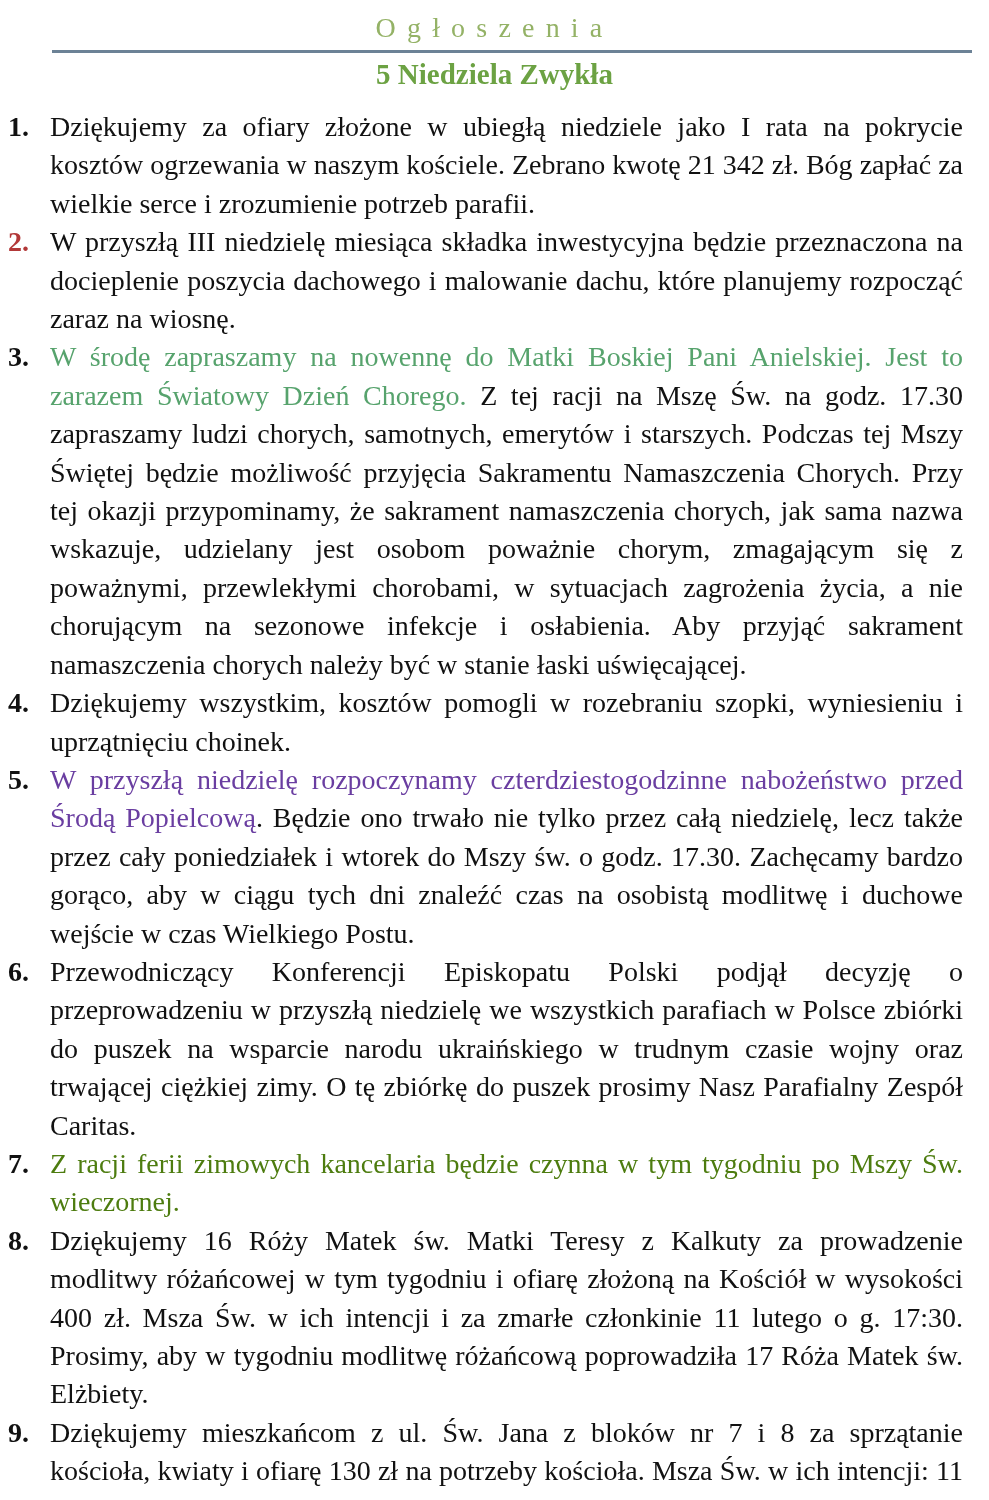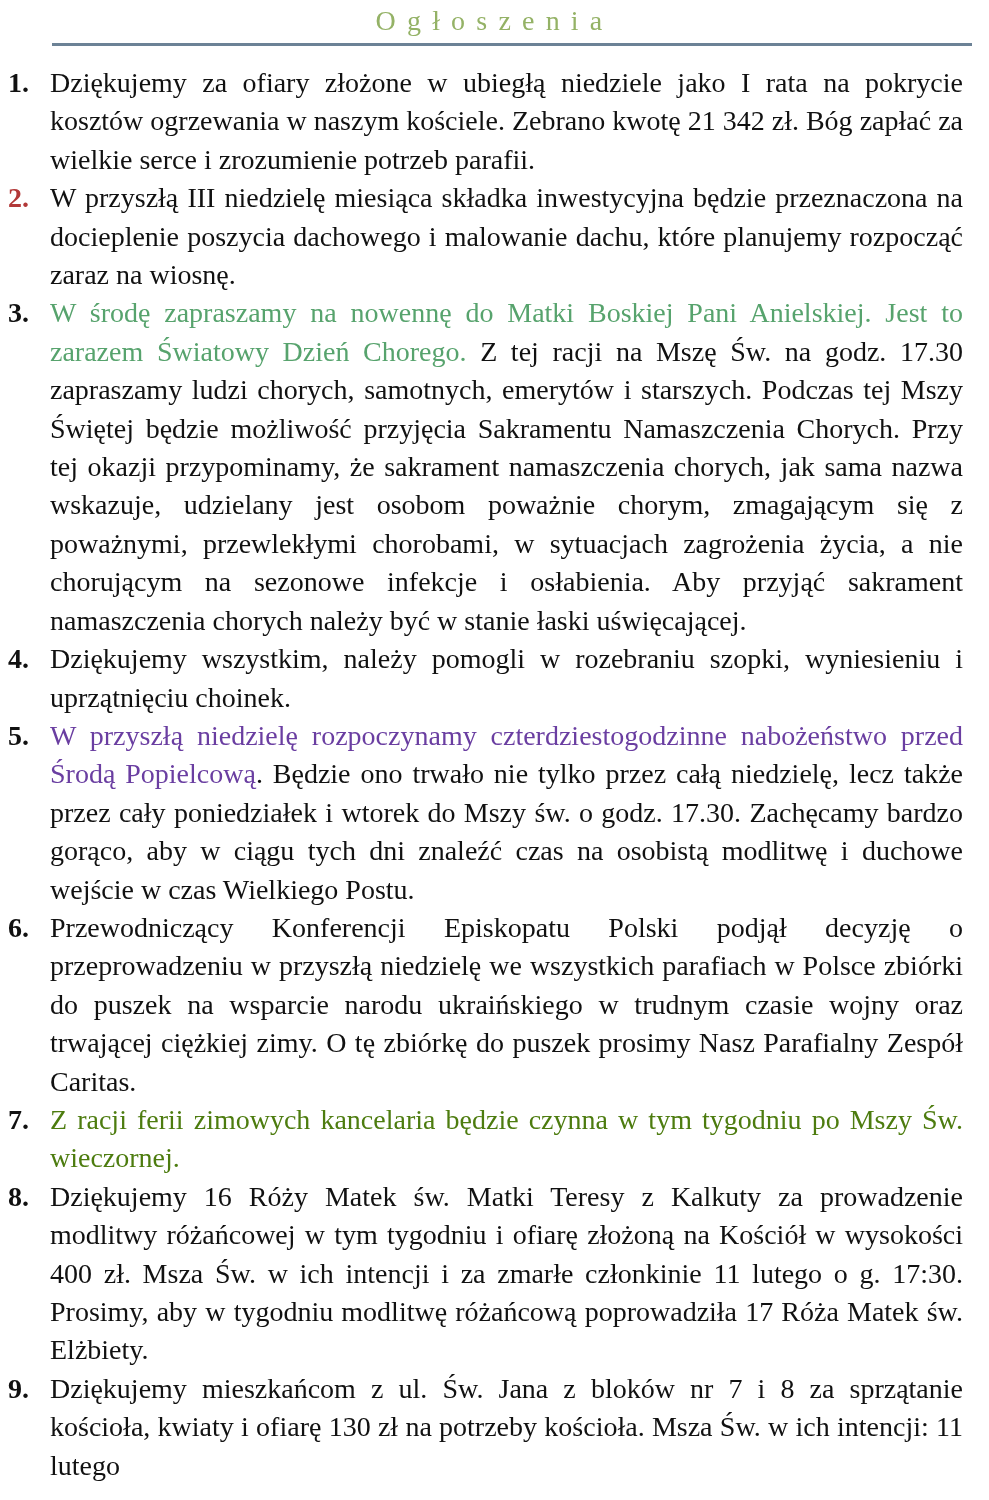--- a/index.html
+++ b/index.html
@@ -9,21 +9,21 @@
   }
   body {
     width: 989px;
     height: 1500px;
     overflow: hidden;
     font-family: "Liberation Serif", "DejaVu Serif", serif;
     color: #111111;
   }
   .doc { width: 100%; }
   .title {
-    margin-top: 5px;
+    margin-top: 12px;
     text-align: center;
     font-size: 28px;
     letter-spacing: 0.40em;
     color: #94B266;
     font-weight: 400;
   }
   .rule {
     border: none;
     border-top: 3px solid #6C8296;
     margin: 6px 17px 5px 52px;
@@ -55,25 +55,26 @@
   .b { font-weight: 400; }
 </style>
 </head>
 <body>
 
 <div class="doc">
   <div class="title">Ogłoszenia</div>
 
   <hr class="rule">
 
+  <div class="subtitle">5 Niedziela Zwykła</div>
 
   <div class="list" id="announcements">
       <div class="item"><span class="num" style="color: rgb(17, 17, 17);">1.</span><span class="b" style="color: rgb(17, 17, 17);">Dziękujemy za ofiary złożone w ubiegłą niedziele jako I rata na pokrycie kosztów ogrzewania w naszym kościele. Zebrano kwotę 21 342 zł. </span><span style="color: rgb(17, 17, 17);">Bóg zapłać za wielkie serce i zrozumienie potrzeb parafii.</span></div>
       <div class="item"><span class="num" style="color: rgb(178, 56, 56);">2.</span><span class="b" style="color: rgb(17, 17, 17);">W przyszłą </span><span style="color: rgb(17, 17, 17);"> III niedzielę miesiąca składka inwestycyjna będzie przeznaczona na docieplenie poszycia dachowego i malowanie dachu, które planujemy rozpocząć zaraz na wiosnę.</span></div>
       <div class="item"><span class="num" style="color: rgb(17, 17, 17);">3.</span><span style="color: rgb(87, 163, 109);">W środę zapraszamy na nowennę do Matki Boskiej Pani Anielskiej. Jest to zarazem </span><span class="b" style="color: rgb(87, 163, 109);">Światowy Dzień Chorego</span><span style="color: rgb(87, 163, 109);">. </span><span style="color: rgb(17, 17, 17);">Z tej racji na Mszę Św. na godz. 17.30 zapraszamy ludzi chorych, samotnych, emerytów i starszych. Podczas tej Mszy Świętej będzie możliwość przyjęcia Sakramentu Namaszczenia Chorych. Przy tej okazji przypominamy, że sakrament namaszczenia chorych, jak sama nazwa wskazuje, udzielany jest osobom poważnie chorym, zmagającym się z poważnymi, przewlekłymi chorobami, w sytuacjach zagrożenia życia, a nie chorującym na sezonowe infekcje i osłabienia. </span><span class="b" style="color: rgb(17, 17, 17);">Aby przyjąć sakrament namaszczenia chorych należy być w stanie łaski uświęcającej.</span></div>
-      <div class="item"><span class="num" style="color: rgb(17, 17, 17);">4.</span><span style="color: rgb(17, 17, 17);">Dziękujemy wszystkim, należy pomogli w rozebraniu szopki, wyniesieniu i uprzątnięciu choinek.</span></div>
+      <div class="item"><span class="num" style="color: rgb(17, 17, 17);">4.</span><span style="color: rgb(17, 17, 17);">Dziękujemy wszystkim, kosztów pomogli w rozebraniu szopki, wyniesieniu i uprzątnięciu choinek.</span></div>
       <div class="item"><span class="num" style="color: rgb(17, 17, 17);">5.</span><span class="b" style="color: rgb(106, 62, 161);">W przyszłą niedzielę rozpoczynamy czterdziestogodzinne nabożeństwo przed Środą Popielcową</span><span style="color: rgb(17, 17, 17);">. Będzie ono trwało nie tylko przez całą niedzielę, lecz także przez cały poniedziałek i wtorek do Mszy św. o godz. 17.30. Zachęcamy bardzo gorąco, aby w ciągu tych dni znaleźć czas na osobistą modlitwę i duchowe wejście w czas Wielkiego Postu.</span></div>
       <div class="item"><span class="num" style="color: rgb(17, 17, 17);">6.</span><span style="color: rgb(17, 17, 17);">Przewodniczący Konferencji Episkopatu Polski podjął decyzję o przeprowadzeniu w przyszłą niedzielę we wszystkich parafiach w Polsce zbiórki do puszek na wsparcie narodu ukraińskiego w trudnym czasie wojny oraz trwającej ciężkiej zimy. O tę zbiórkę do puszek prosimy Nasz Parafialny Zespół Caritas.</span></div>
       <div class="item"><span class="num" style="color: rgb(17, 17, 17);">7.</span><span class="b" style="color: #4d7c0f;">Z racji ferii zimowych kancelaria będzie czynna w tym tygodniu po Mszy Św. wieczornej.</span></div>
       <div class="item"><span class="num" style="color: rgb(17, 17, 17);">8.</span><span style="color: rgb(17, 17, 17);">Dziękujemy 16 Róży Matek św. Matki Teresy z Kalkuty za prowadzenie modlitwy różańcowej w tym tygodniu i ofiarę złożoną na Kościół w wysokości 400 zł. Msza Św. w ich intencji i za zmarłe członkinie 11 lutego o g. 17:30. Prosimy, aby w tygodniu modlitwę różańcową poprowadziła 17 Róża Matek św. Elżbiety.</span></div>
       <div class="item"><span class="num" style="color: rgb(17, 17, 17);">9.</span><span style="color: rgb(17, 17, 17);">Dziękujemy mieszkańcom z ul. Św. Jana z bloków nr 7 i 8 za sprzątanie kościoła, kwiaty i ofiarę 130 zł na potrzeby kościoła. Msza Św. w ich intencji: 11 lutego</span></div>
     </div>
 </div>
 
 </body></html>

